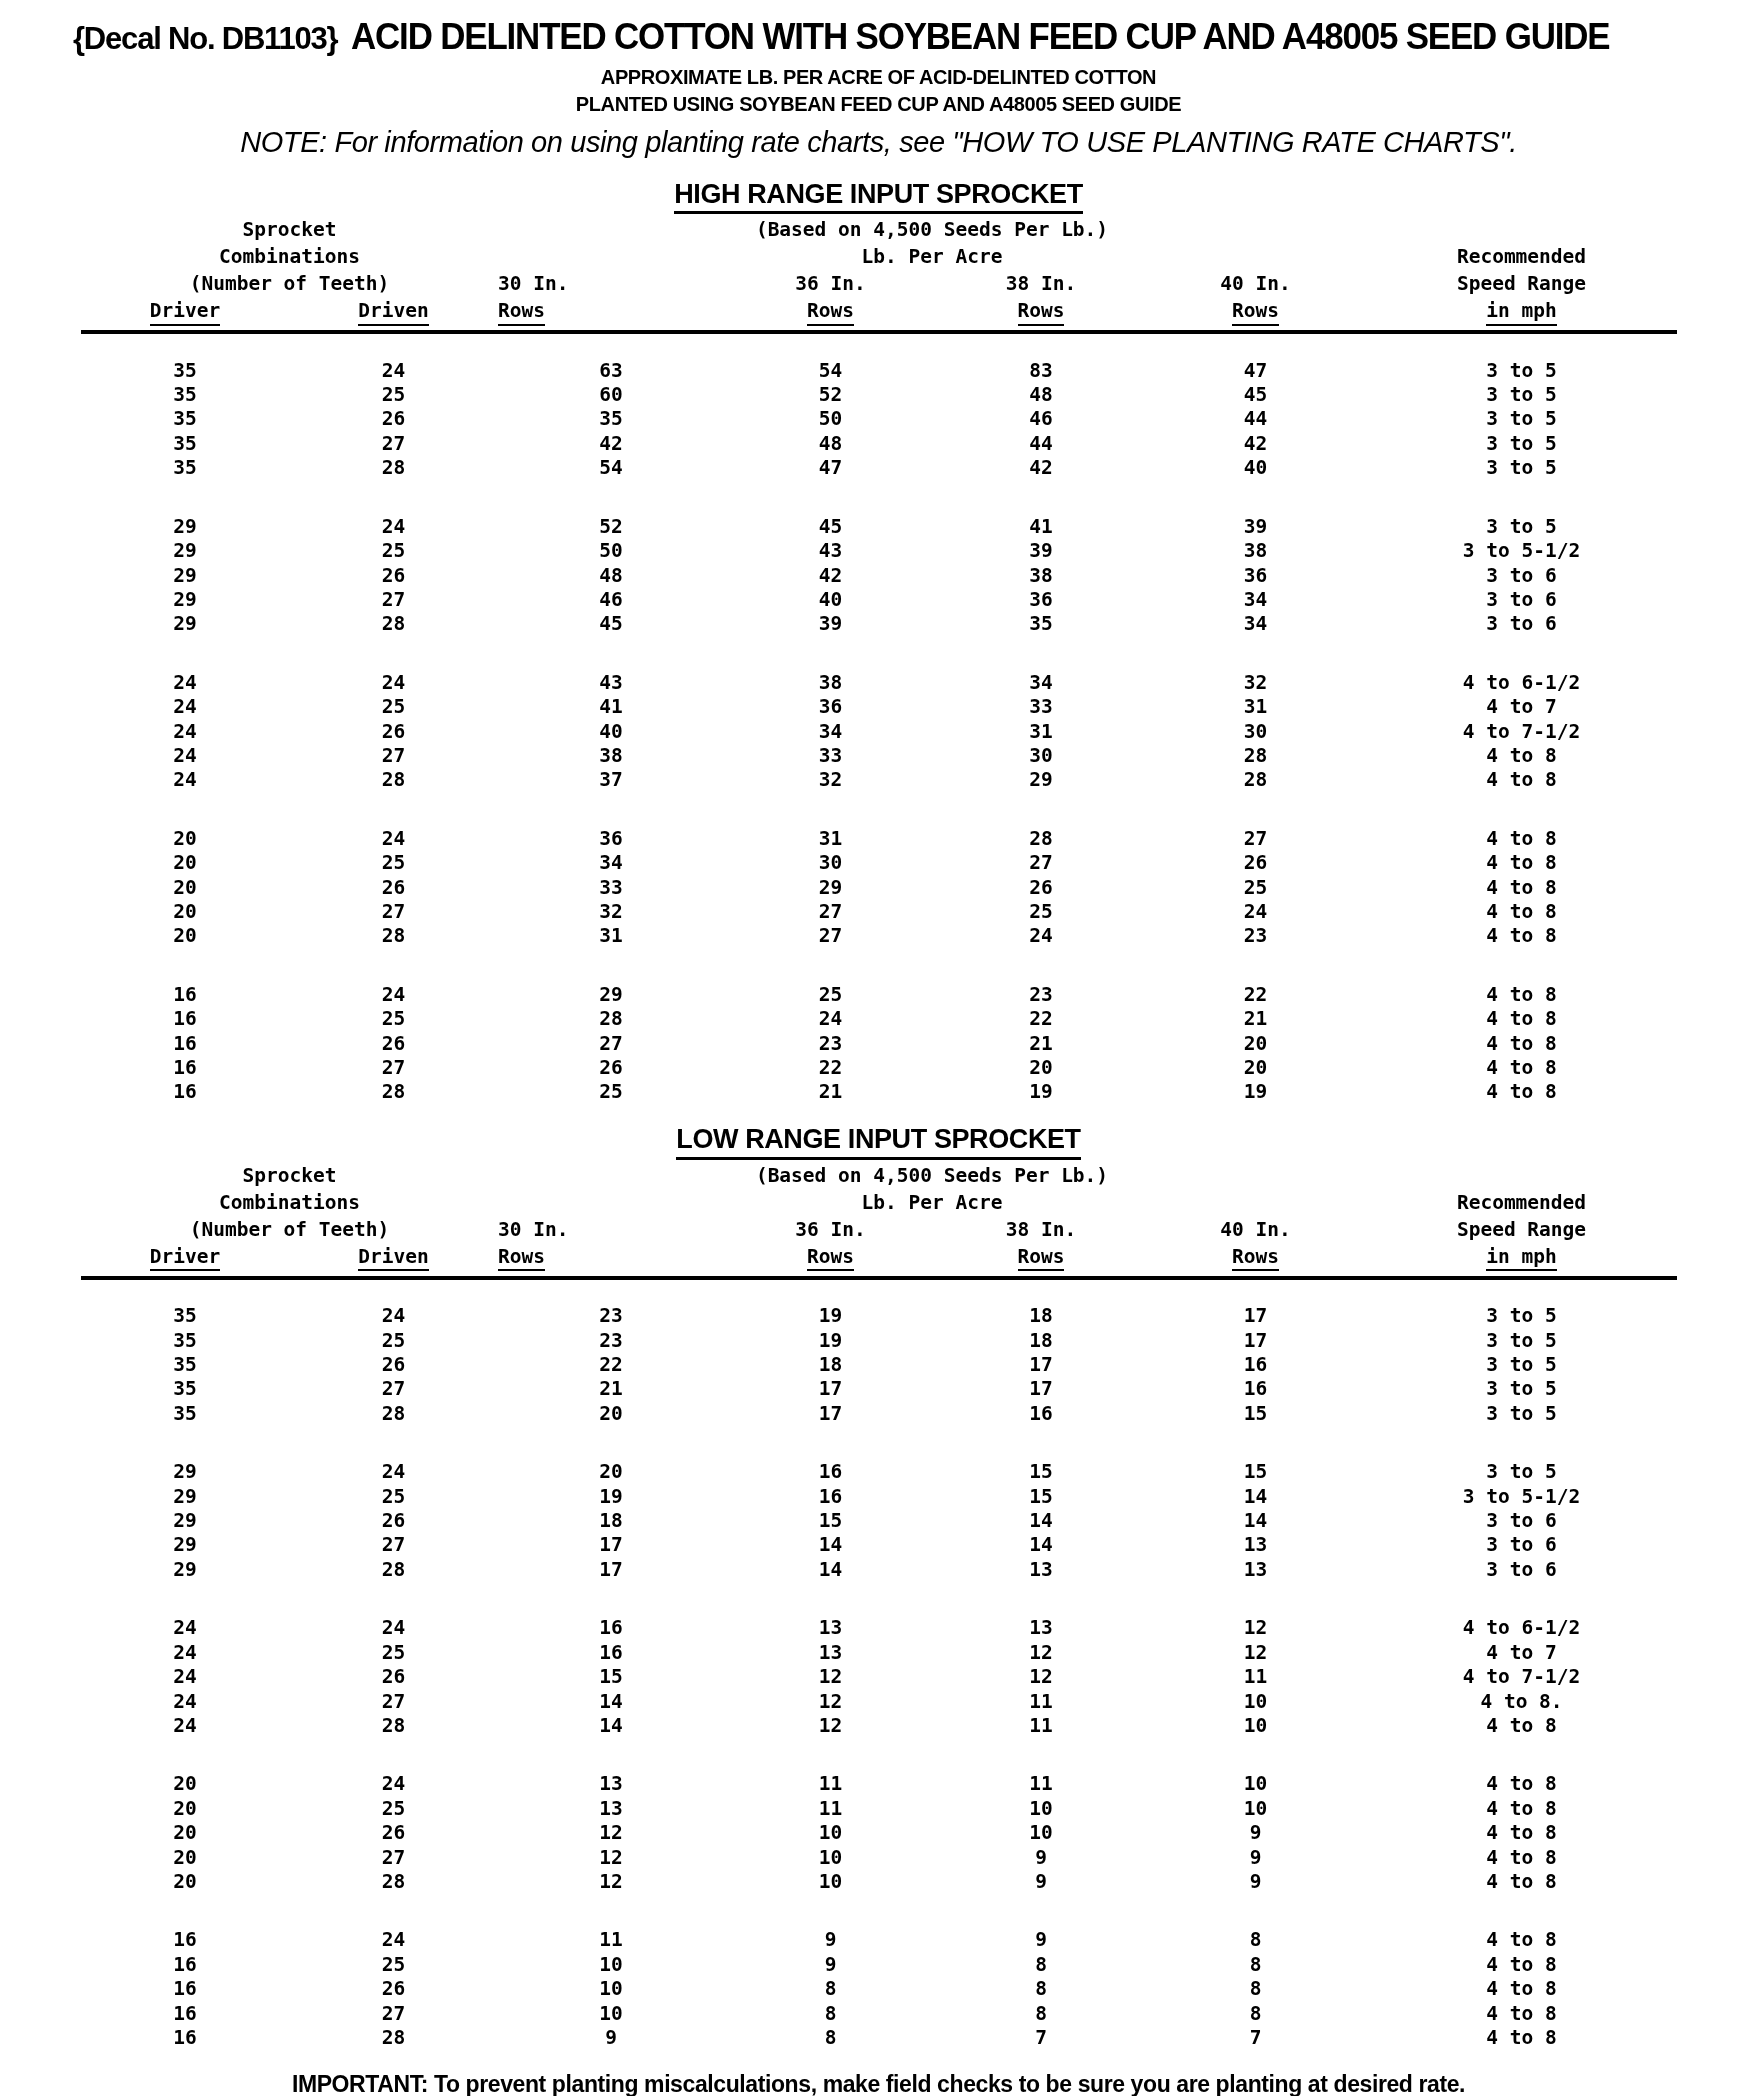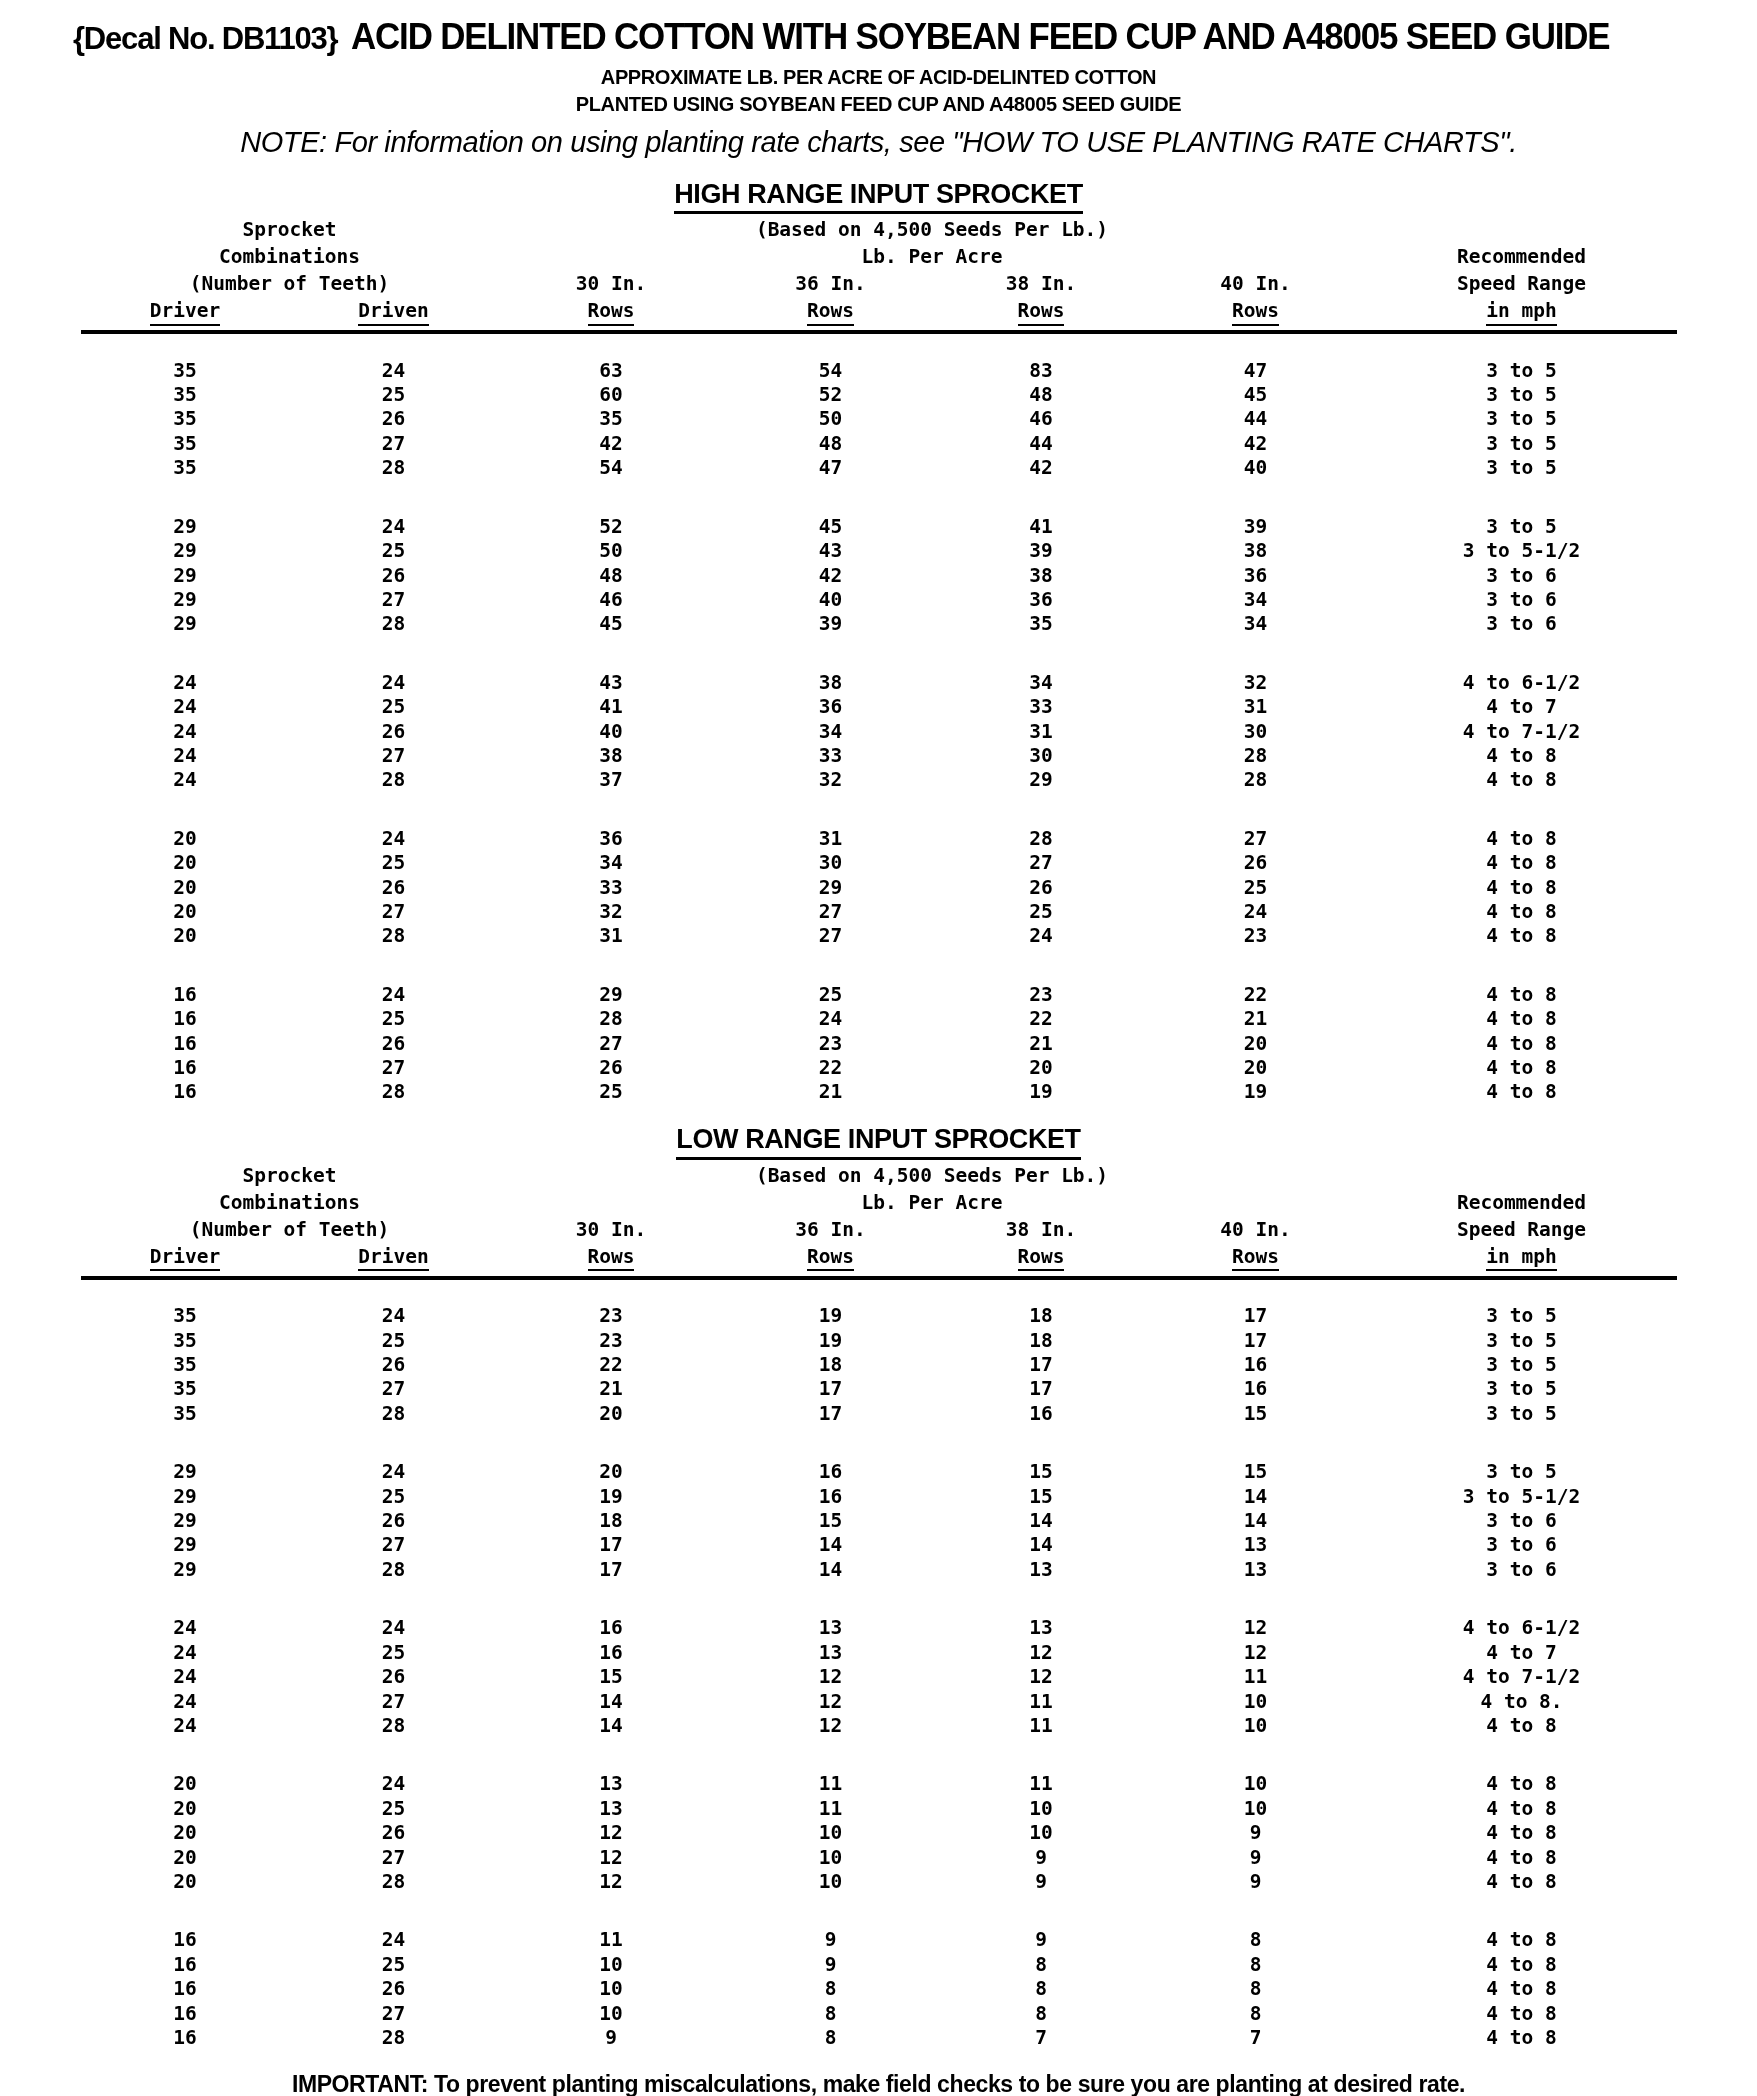--- a/index.html
+++ b/index.html
@@ -44,21 +44,21 @@
   .grid7 {
     display: grid;
     grid-template-columns: 208px 209px 226px 213px 208px 221px 311px;
   }
   .thead { border-bottom: 4.1px solid #000; padding-bottom: 6px; margin-top: 6.5px; }
   .hline { font-weight: bold; font-size: 19.5px; line-height: 27px; }
   .cA { grid-column: 1 / 3; text-align: center; }  
   .cB { grid-column: 3 / 7; text-align: center; }  
   .c1 { grid-column: 1; text-align: center; }
   .c2 { grid-column: 2; text-align: center; }
-  .c3 { grid-column: 3; text-align: center; }
+  .c3 { grid-column: 3; }
   .c4 { grid-column: 4; text-align: center; }
   .c5 { grid-column: 5; text-align: center; }
   .c6 { grid-column: 6; text-align: center; }
   .c7 { grid-column: 7; text-align: center; }
   .uw { border-bottom: 2.4px solid #000; padding-bottom: 1.6px; }
 
   .tbody { margin-top: 24.4px; }
   .tgroup:not(:first-child) { margin-top: 34px; }
   .trow { display: grid; grid-template-columns: 208px 209px 226px 213px 208px 221px 311px; }
   .tcell {

